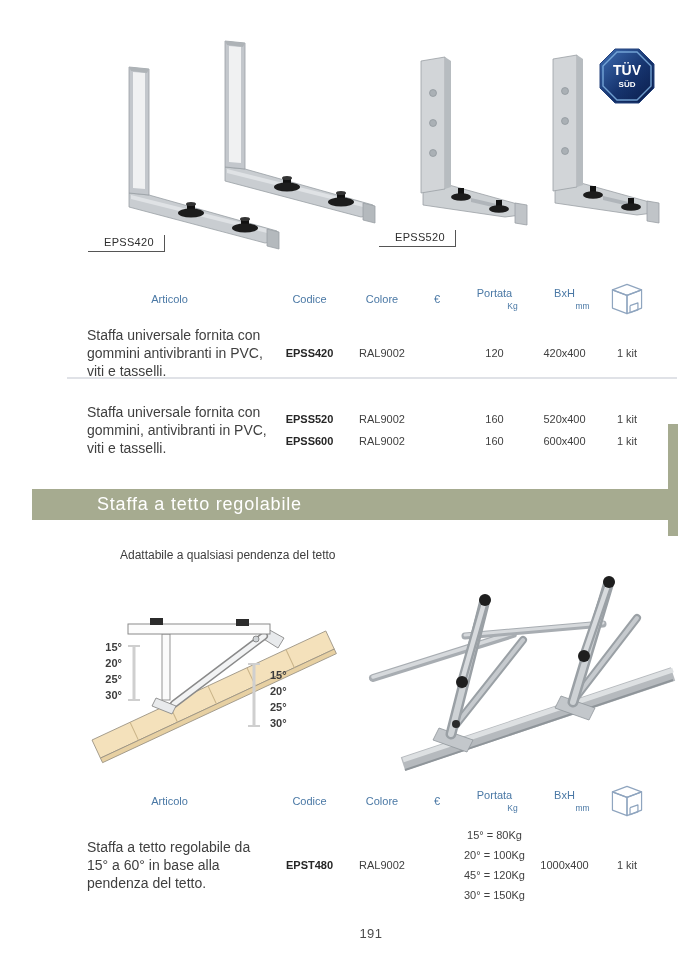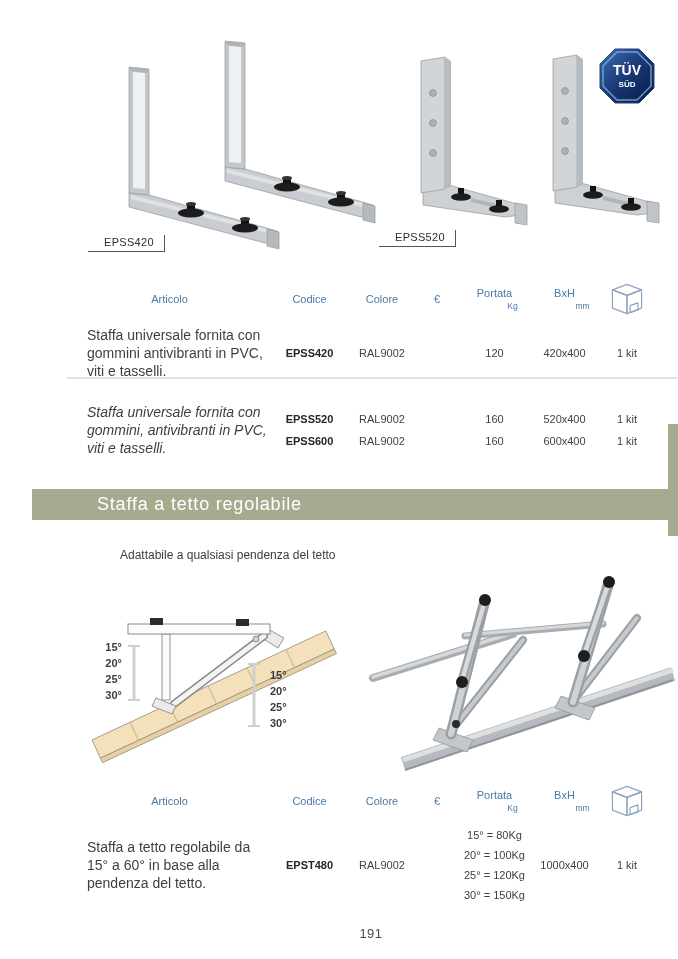--- a/index.html
+++ b/index.html
@@ -140,21 +140,21 @@
     <div class="cell">RAL9002</div>
     <div class="cell"></div>
     <div class="cell">120</div>
     <div class="cell">420x400</div>
     <div class="cell">1 kit</div>
   </div>
 
   <div class="divider" style="top:377px;"></div>
 
   <div class="tbl-row" style="top:408px;grid-template-rows:22px 22px;align-items:center;">
-    <div class="desc" style="grid-row:1/3;display:flex;align-items:center;font-style:italic;">Staffa universale fornita con gommini, antivibranti in PVC, viti e tasselli.</div>
+    <div class="desc" style="grid-row:1/3;display:flex;align-items:center;">Staffa universale fornita con gommini, antivibranti in PVC, viti e tasselli.</div>
     <div class="cell code">EPSS520</div>
     <div class="cell">RAL9002</div>
     <div class="cell"></div>
     <div class="cell">160</div>
     <div class="cell">520x400</div>
     <div class="cell">1 kit</div>
     <div class="cell code">EPSS600</div>
     <div class="cell">RAL9002</div>
     <div class="cell"></div>
     <div class="cell">160</div>
@@ -273,21 +273,21 @@
   </div>
 
   <div class="tbl-row" style="top:822px;height:86px;align-items:center;">
     <div class="desc">Staffa a tetto regolabile da 15° a 60° in base alla pendenza del tetto.</div>
     <div class="cell code">EPST480</div>
     <div class="cell">RAL9002</div>
     <div class="cell"></div>
     <div class="cell" style="line-height:20px;">
       <div>15° = 80Kg</div>
       <div>20° = 100Kg</div>
-      <div>25° = 120Kg</div>
+      <div>45° = 120Kg</div>
       <div>30° = 150Kg</div>
     </div>
     <div class="cell">1000x400</div>
     <div class="cell">1 kit</div>
   </div>
 
   <div class="page-num">191</div>
 
 </div>
 

